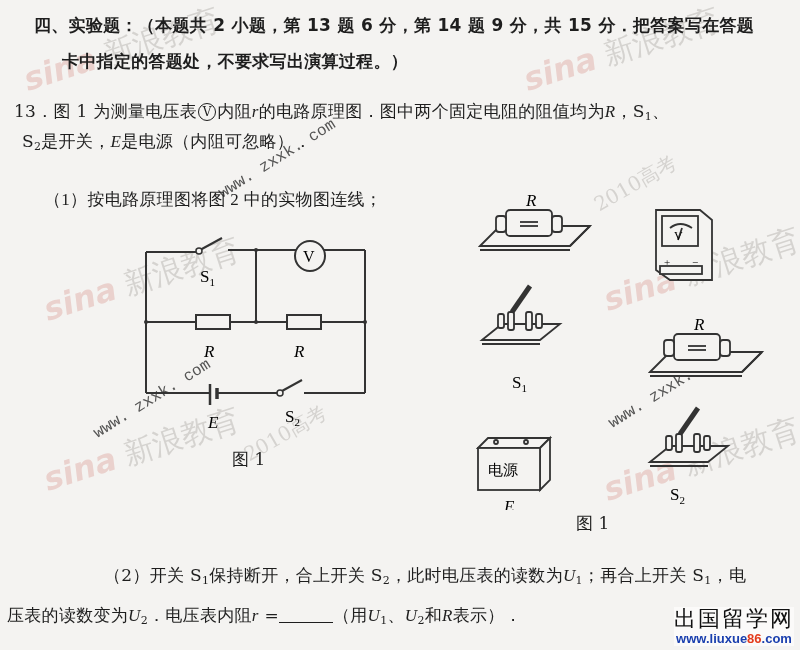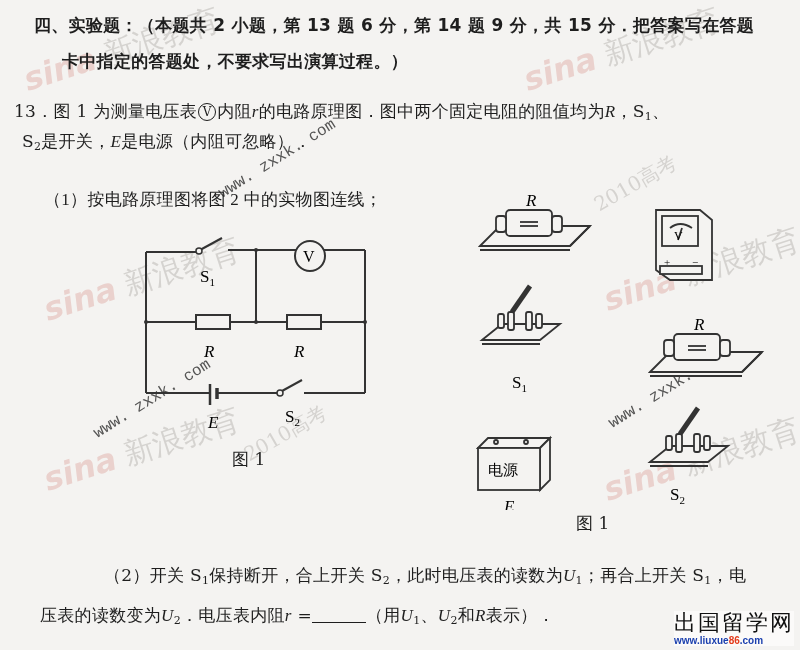--- a/index.html
+++ b/index.html
@@ -17,23 +17,23 @@
     display: inline-block; width: 16px; height: 16px; border: 1.5px solid #1e1e1e; border-radius: 50%;
     font-size: 12px; line-height: 16px; text-align: center; vertical-align: 1px; margin: 0 1px;
   }
   .blank { display: inline-block; width: 54px; border-bottom: 1.5px solid #1e1e1e; height: 14px; vertical-align: -2px; }
   .wm { position: absolute; color: #bdbab6; opacity: 0.55; pointer-events: none; white-space: nowrap; }
   .wm-sina { font-family: "DejaVu Sans", sans-serif; font-size: 30px; transform: rotate(-18deg); }
   .wm-sina b { color: #e2b6b0; font-style: italic; font-size: 32px; }
   .wm-url { font-family: "Liberation Mono", monospace; font-size: 16px; color: #444; opacity: 0.9; transform: rotate(-32deg); }
   .wm-gk { font-family: "DejaVu Serif", serif; font-size: 20px; transform: rotate(-30deg); }
   .fig-label { position: absolute; font-size: 17px; }
-  .logo { position: absolute; right: 6px; bottom: 4px; text-align: left; background: rgba(255,255,255,0.6); }
+  .logo { position: absolute; right: 6px; bottom: 4px; text-align: center; background: rgba(255,255,255,0.6); }
   .logo .cn { font-family: "DejaVu Sans", sans-serif; font-size: 22px; color: #111; letter-spacing: 2px; line-height: 24px; }
-  .logo .url { font-family: "Liberation Sans", sans-serif; font-size: 10px; color: #1a3fae; font-weight: bold; }
+  .logo .url { font-family: "Liberation Sans", sans-serif; font-size: 13px; color: #1a3fae; font-weight: bold; }
   .logo .url span { color: #e43a1a; }
   svg text { font-family: "Liberation Serif", serif; }
 </style>
 </head>
 <body>
 
 <div class="wm wm-sina" style="left:20px;top:30px;"><b>sina</b> <span>新浪教育</span></div>
 <div class="wm wm-sina" style="left:520px;top:30px;"><b>sina</b> <span>新浪教育</span></div>
 <div class="wm wm-sina" style="left:40px;top:260px;"><b>sina</b> <span>新浪教育</span></div>
 <div class="wm wm-sina" style="left:600px;top:250px;"><b>sina</b> <span>新浪教育</span></div>
@@ -173,20 +173,20 @@
   <text x="224" y="150" font-size="17" font-style="italic">R</text>
   <text x="42" y="208" font-size="17"><tspan>S</tspan><tspan font-size="11" dy="4">1</tspan></text>
   <text x="34" y="332" font-size="17" font-style="italic">E</text>
   <text x="200" y="320" font-size="17"><tspan>S</tspan><tspan font-size="11" dy="4">2</tspan></text>
 </svg>
 <div class="fig-label" style="left:576px;top:512px;">图 1</div>
 
 <div class="line" style="left:60px;top:564px;margin-left:44px;">
   <span>（2）开关 S</span><sub>1</sub><span>保持断开，合上开关 S</span><sub>2</sub><span>，此时电压表的读数为</span><span class="it">U</span><sub>1</sub><span>；再合上开关 S</span><sub>1</sub><span>，电</span>
 </div>
-<div class="line" style="left:40px;top:604px;">
+<div class="line" style="left:7px;top:604px;">
   <span>压表的读数变为</span><span class="it">U</span><sub>2</sub><span>．电压表内阻</span><span class="it">r</span><span> =</span><span class="blank"></span><span>（用</span><span class="it">U</span><sub>1</sub><span>、</span><span class="it">U</span><sub>2</sub><span>和</span><span class="it">R</span><span>表示）．</span>
 </div>
 
 <div class="logo">
   <div class="cn">出国留学网</div>
   <div class="url"><span style="color:#1a3fae">www.liuxue</span><span>86</span><span style="color:#1a3fae">.com</span></div>
 </div>
 
 </body></html>

